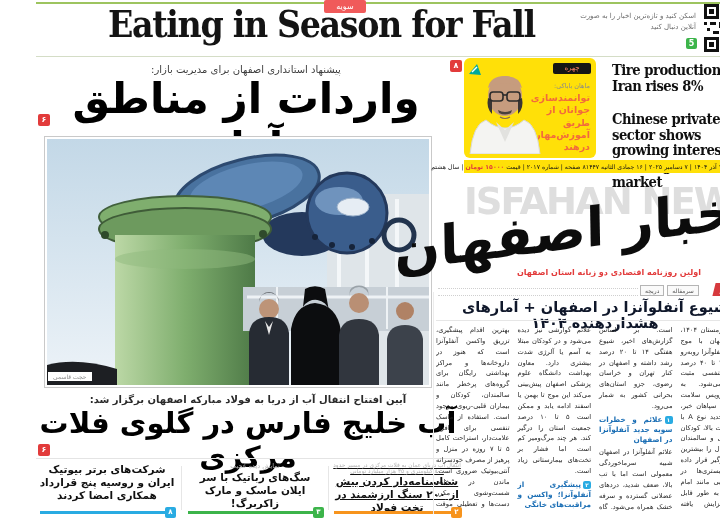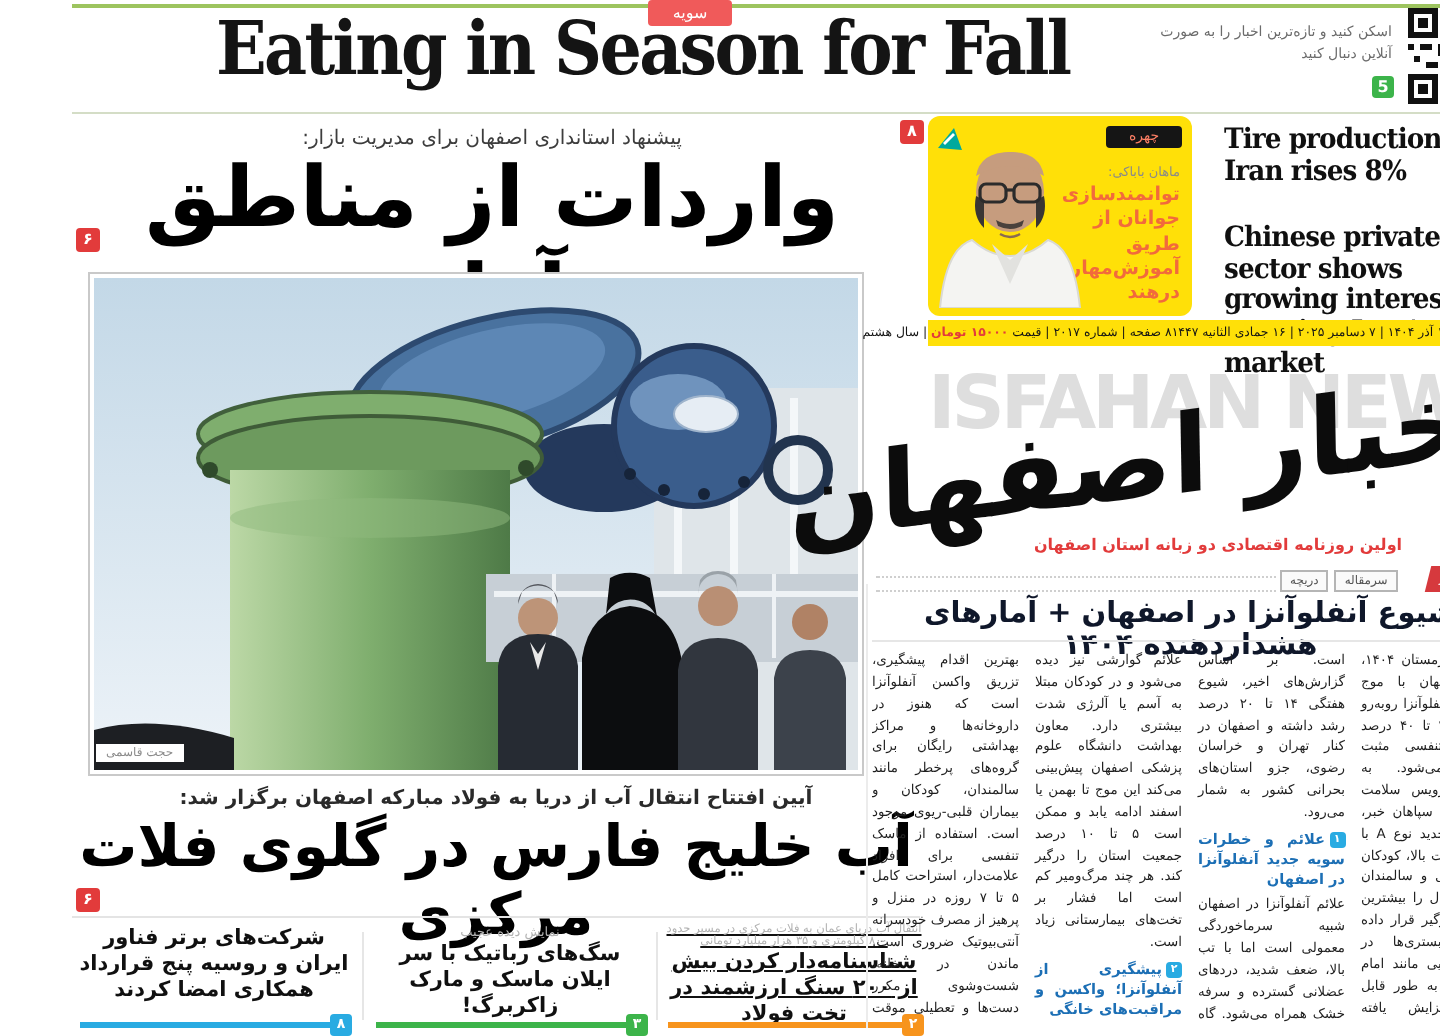--- a/index.html
+++ b/index.html
@@ -234,21 +234,21 @@
     </svg>
   </div>
   <div class="abs photo-credit">حجت قاسمی</div>
   <div class="abs photo-headline rtl">آب خلیج فارس در گلوی فلات مرکزی</div>
   <div class="abs photo-caption rtl">آیین افتتاح انتقال آب از دریا به فولاد مبارکه اصفهان برگزار شد:</div>
   <div class="badge photo-badge">۶</div>
   <div class="abs strip-sep"></div>
 
   <div class="abs bstory bs1">
     <div class="kick rtl"></div>
-    <div class="head rtl">شرکت‌های برتر فناور ایران و روسیه پنج قرارداد همکاری امضا کردند</div>
+    <div class="head rtl">شرکت‌های برتر بیوتیک ایران و روسیه پنج قرارداد همکاری امضا کردند</div>
     <div class="rule" style="background:#29abe2;">
       <span class="badge" style="background:#29abe2;">۸</span>
     </div>
   </div>
   <div class="abs vdiv" style="left:145px;"></div>
   <div class="abs bstory bs2">
     <div class="kick rtl">نمایش دیده عجیب</div>
     <div class="head rtl">سگ‌های رباتیک با سر ایلان ماسک و مارک زاکربرگ!</div>
     <div class="rule" style="background:#3cb44a;">
       <span class="badge" style="background:#3cb44a;">۳</span>

